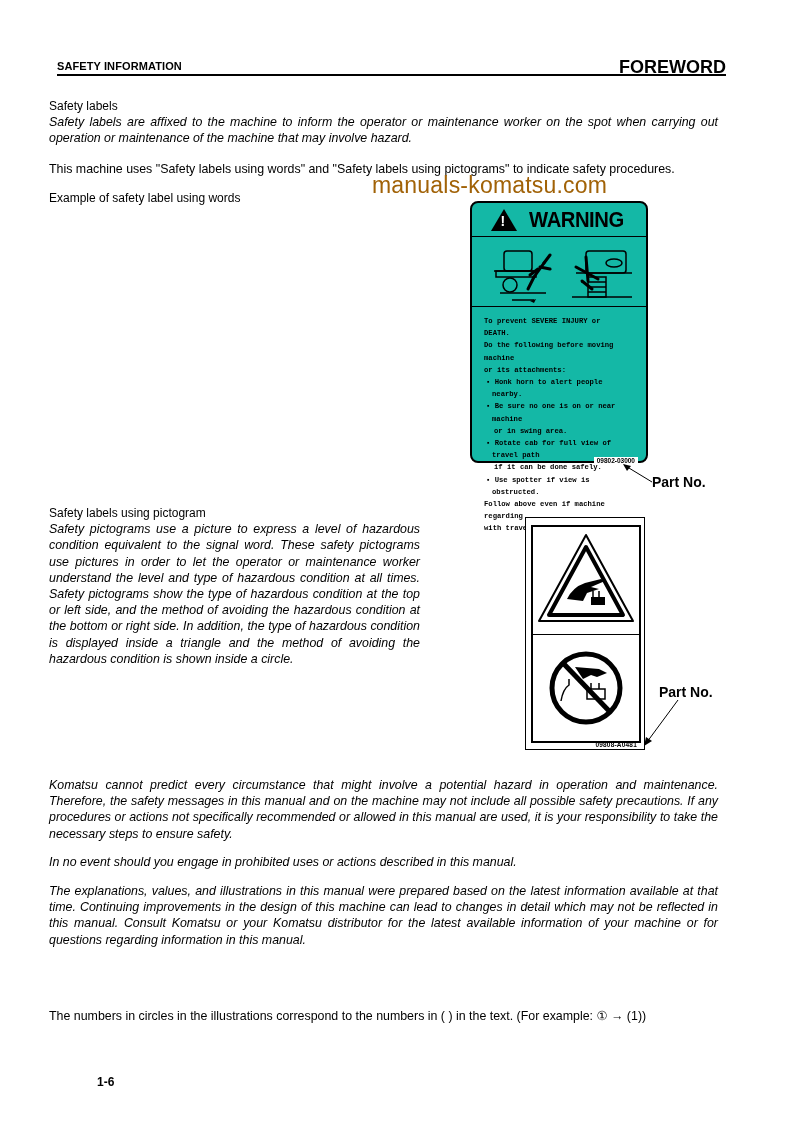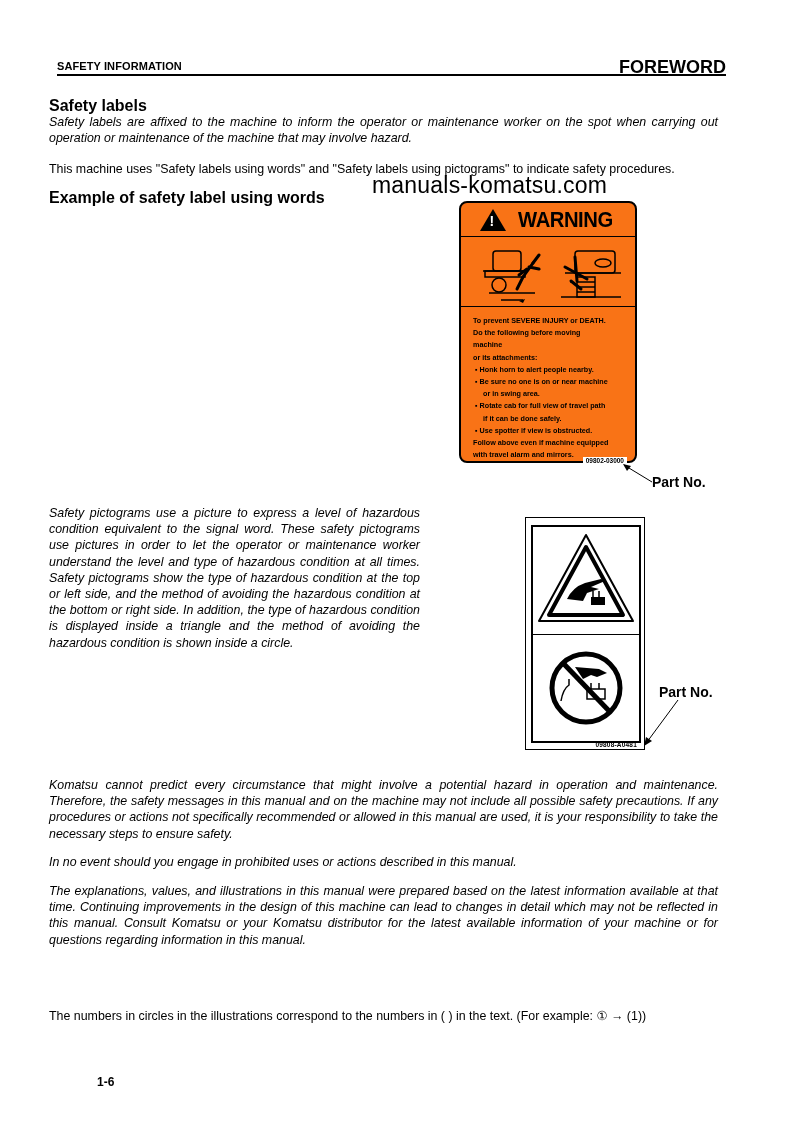--- a/index.html
+++ b/index.html
@@ -4,35 +4,35 @@
   <style>
     * { box-sizing: border-box; margin: 0; padding: 0; }
     html, body { width: 793px; height: 1123px; background: #ffffff; }
     body { position: relative; font-family: "Liberation Sans", sans-serif; color: #000; overflow: hidden; }
 
     .header { position: absolute; left: 49px; top: 58px; width: 669px; height: 18px; border-bottom: 2px solid #000; margin-left: 8px; }
     .header .left { position: absolute; left: 0; top: 2px; font-size: 11px; font-weight: bold; letter-spacing: 0.1px; }
     .header .right { position: absolute; right: 0; top: -1px; font-size: 18px; font-weight: bold; }
 
     .block { position: absolute; left: 49px; font-size: 12.4px; line-height: 16.2px; }
-    .heading { font-weight: bold; font-size: 16px; }
+    .heading { font-weight: normal; font-size: 12px; }
     .para { text-align: justify; font-style: italic; }
     .full { width: 669px; }
     .narrow { width: 371px; }
 
-    .watermark { position: absolute; left: 372px; top: 172px; font-size: 23px; color: #000000; letter-spacing: 0.2px; }
+    .watermark { position: absolute; left: 372px; top: 172px; font-size: 23px; color: #a16207; letter-spacing: 0.2px; }
 
     
-    .warn-label { position: absolute; left: 459px; top: 201px; width: 178px; height: 262px; border: 2px solid #000; border-radius: 8px; background: #f97316; }
+    .warn-label { position: absolute; left: 470px; top: 201px; width: 178px; height: 262px; border: 2px solid #000; border-radius: 8px; background: #14b8a6; }
     .warn-head { height: 34px; border-bottom: 1.5px solid #000; display: flex; align-items: center; justify-content: center; gap: 8px; }
     .warn-head .tri { width: 0; height: 0; border-left: 13px solid transparent; border-right: 13px solid transparent; border-bottom: 22px solid #000; position: relative; }
     .warn-head .tri::after { content: "!"; position: absolute; left: -3px; top: 5px; color: #fff; font-weight: bold; font-size: 14px; line-height: 14px; }
     .warn-head .word { font-size: 22px; font-weight: bold; letter-spacing: -0.5px; transform: scaleX(0.92); }
     .warn-pics { height: 70px; border-bottom: 1.5px solid #000; position: relative; }
-    .warn-text { padding: 8px 24px 0 12px; font-size: 7.2px; line-height: 12.2px; font-weight: bold; }
+    .warn-text { padding: 8px 24px 0 12px; font-size: 7.2px; line-height: 12.2px; font-weight: bold; font-family: Liberation Mono, monospace; }
     .warn-text .bul { padding-left: 8px; text-indent: -6px; }
     .warn-text .cont { padding-left: 10px; }
     .warn-part { position: absolute; right: 8px; bottom: -3px; background: #fff; font-size: 6.5px; font-weight: bold; padding: 0 3px; }
 
     .partno { position: absolute; font-size: 14px; font-weight: bold; }
 
     
     .pic-label { position: absolute; left: 525px; top: 517px; width: 120px; height: 233px; border: 1px solid #000; background: #fff; }
     .pic-inner { position: absolute; left: 5px; top: 7px; width: 110px; height: 218px; border: 2px solid #000; }
     .pic-divider { position: absolute; left: 0; top: 107px; width: 106px; height: 1px; background: #000; }
@@ -104,33 +104,34 @@
   <div class="warn-text">
     <div>To prevent SEVERE INJURY or DEATH.</div>
     <div>Do the following before moving machine</div>
     <div>or its attachments:</div>
     <div class="bul">▪ <span>Honk horn to alert people nearby.</span></div>
     <div class="bul">▪ <span>Be sure no one is on or near machine</span></div>
     <div class="cont">or in swing area.</div>
     <div class="bul">▪ <span>Rotate cab for full view of travel path</span></div>
     <div class="cont">if it can be done safely.</div>
     <div class="bul">▪ <span>Use spotter if view is obstructed.</span></div>
-    <div>Follow above even if machine equipped</div>
+    <div>Follow above even if machine regarding</div>
     <div>with travel alarm and mirrors.</div>
   </div>
   <span class="warn-part">09802-03000</span>
 </div>
 
 <svg style="position:absolute;left:620px;top:462px;" width="36" height="24">
   <line x1="4" y1="3" x2="32" y2="20" stroke="#000" stroke-width="1"></line>
   <path d="M3 2 L11 4 L7 9 Z" fill="#000"></path>
 </svg>
 <div class="partno" style="left:652px;top:474px;">Part No.</div>
 
 <div class="block narrow" style="top:505px;">
+  <div class="heading">Safety labels using pictogram</div>
   <div class="para" style="line-height:16.2px;">Safety pictograms use a picture to express a level of hazardous condition equivalent to the signal word. These safety pictograms use pictures in order to let the operator or maintenance worker understand the level and type of hazardous condition at all times. Safety pictograms show the type of hazardous condition at the top or left side, and the method of avoiding the hazardous condition at the bottom or right side. In addition, the type of hazardous condition is displayed inside a triangle and the method of avoiding the hazardous condition is shown inside a circle.</div>
 </div>
 
 <div class="pic-label">
   <div class="pic-inner">
     <svg style="position:absolute;left:2px;top:4px;" width="102" height="98" viewBox="0 0 102 98">
       <path d="M51 4 L98 90 L4 90 Z" fill="none" stroke="#000" stroke-width="2" stroke-linejoin="round"></path>
       <path d="M51 16 L88 84 L14 84 Z" fill="none" stroke="#000" stroke-width="4" stroke-linejoin="round"></path>
       <path d="M32 68 Q38 56 50 52 L66 48 L70 50 L56 56 L64 58 L52 62 L48 70 Z" fill="#000"></path>
       <rect x="56" y="66" width="14" height="8" fill="#000"></rect>

